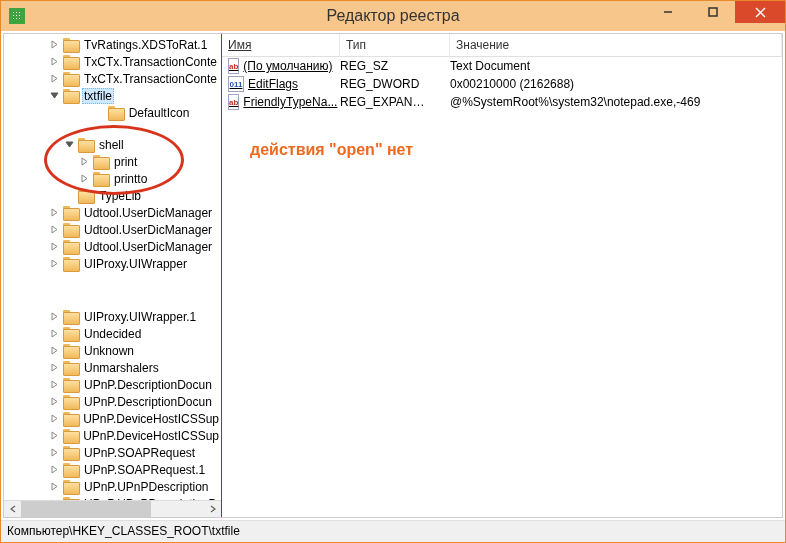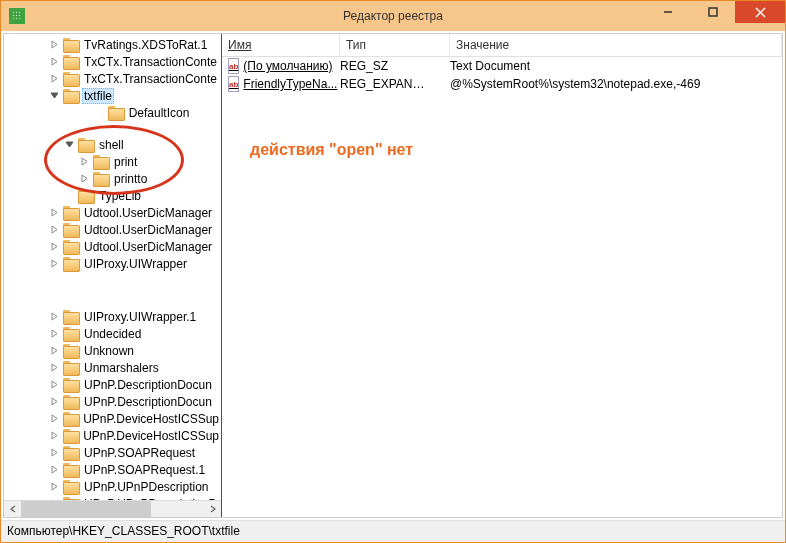--- a/index.html
+++ b/index.html
@@ -1,21 +1,21 @@
 <!DOCTYPE html>
 <html><head>
 <meta charset="utf-8">
 <style>
   * { box-sizing: border-box; margin: 0; padding: 0; font-family: "Segoe UI", Tahoma, sans-serif; font-size: 12px; }
   body { background: #fff; }
   .window { width: 786px; height: 543px; border: 1px solid #e88a2a; background: #fff; display: flex; flex-direction: column; }
   .titlebar { height: 30px; background: #f7c68a; display: flex; align-items: center; position: relative; }
   .titlebar-icon { width: 16px; height: 16px; margin-left: 8px; background: #3fa33f; display: flex; align-items: center; justify-content: center; }
   .titlebar-icon-inner { width: 10px; height: 10px; background-image: radial-gradient(circle, #fff 1px, transparent 1px); background-size: 3px 3px; }
-  .titlebar-title { position: absolute; left: 50%; transform: translateX(-50%); color: #333; font-size: 12px; }
+  .titlebar-title { position: absolute; left: 50%; transform: translateX(-50%); color: #333; font-size: 16px; }
   .winbuttons { display: flex; margin-left: auto; height: 100%; }
   .winbtn { width: 45px; height: 22px; display: flex; align-items: center; justify-content: center; background: #f7c68a; color: #333; }
   .winbtn.close { background: #d9492a; color: #fff; width: 50px; }
   .menubar { height: 22px; background: #fff; border-bottom: 1px solid #e0e0e0; display: flex; align-items: center; padding-left: 4px; gap: 2px; }
   .menuitem { padding: 2px 8px; color: #000; }
   .content { flex: 1; display: flex; border: 1px solid #ccc; margin: 2px; background: #fff; overflow: hidden; }
   .treepane { width: 218px; border-right: 1px solid #1d4ed8; display: flex; flex-direction: column; }
   .tree { flex: 1; overflow: hidden; padding-top: 2px; }
   .tree-row { display: flex; align-items: center; height: 17px; white-space: nowrap; }
   .tree-row.selected .tree-label { background: #cde8ff; border: 1px dotted #7ab6e8; padding: 0 1px; }
@@ -326,20 +326,28 @@
         <div class="list-row">
             <div class="list-cell colw-1" style="display: flex; align-items: center;">
               <span class="val-icon">ab</span>
               <span>(По умолчанию)</span>
             </div>
             <div class="list-cell colw-2">REG_SZ</div>
             <div class="list-cell colw-3">Text Document</div>
           </div>
           <div class="list-row">
             <div class="list-cell colw-1" style="display: flex; align-items: center;">
+              <span class="val-icon bin">011</span>
+              <span>EditFlags</span>
+            </div>
+            <div class="list-cell colw-2">REG_DWORD</div>
+            <div class="list-cell colw-3">0x00210000 (2162688)</div>
+          </div>
+          <div class="list-row">
+            <div class="list-cell colw-1" style="display: flex; align-items: center;">
               <span class="val-icon">ab</span>
               <span>FriendlyTypeNa...</span>
             </div>
             <div class="list-cell colw-2">REG_EXPAND_SZ</div>
             <div class="list-cell colw-3">@%SystemRoot%\system32\notepad.exe,-469</div>
           </div>
           <div class="annotation-ellipse" style="left:-178px; top:68px; width:140px; height:70px;"></div>
         <div class="annotation" style="left:28px; top:84px;">действия "open" нет</div>
       </div>
     </div>

